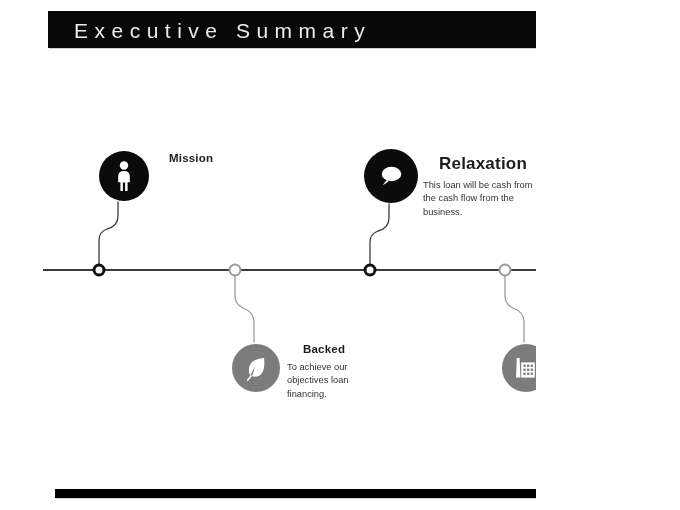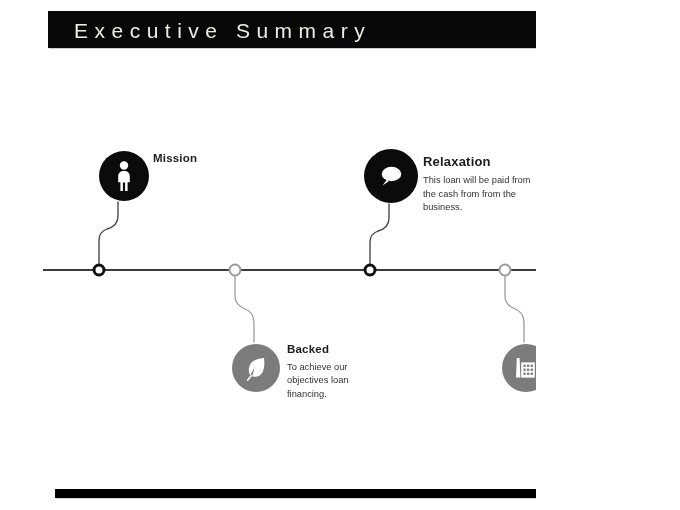--- a/index.html
+++ b/index.html
@@ -102,31 +102,31 @@
   
   .item-text {
     position: absolute;
     width: 130px;
   }
   .item-title {
     font-size: 11.5px;
     font-weight: bold;
     color: #1c1c1c;
     letter-spacing: 0.2px;
-    margin: 0 0 5px 0;
+    margin: 0 0 5px 16px;
     line-height: 1.1;
   }
   .item-desc {
     font-size: 9.3px;
     font-weight: normal;
     color: #333333;
     line-height: 1.45;
     margin: 0;
   }
-  .item-title.wide { font-size: 13px; }
+  .item-title.wide { font-size: 17px; }
 </style>
 </head>
 <body>
 
 <div id="slide">
 
   <div class="title-bar">
     <div class="title-text">Executive Summary</div>
   </div>
 
@@ -170,21 +170,21 @@
   </div>
 
   <div class="bubble dark" style="left:391px; top:176px; width:54px; height:54px;">
     <svg width="30" height="26" viewBox="0 0 30 26">
       <ellipse cx="15.5" cy="11" rx="9.8" ry="7.2" fill="#ffffff"></ellipse>
       <path d="M11,16.5 L6.5,22.5 L12.5,18.6 Z" fill="#ffffff"></path>
     </svg>
   </div>
   <div class="item-text" style="left:423px; top:155px; width:122px;">
     <p class="item-title wide">Relaxation</p>
-    <p class="item-desc">This loan will be paid from the cash from from the business.</p>
+    <p class="item-desc">This loan will be cash from the cash flow from the business.</p>
   </div>
 
   <div class="bubble light" style="left:526px; top:368px; width:48px; height:48px;">
     <svg width="28" height="26" viewBox="0 0 28 26">
       <path d="M4.8,3 L7.6,3 L8.4,22.6 L4,22.6 Z" fill="#ffffff"></path>
       <rect x="9.2" y="7.4" width="13.6" height="15.2" fill="#ffffff"></rect>
       <g fill="#7c7c7c">
         <rect x="11.4" y="9.6" width="2.3" height="2.3"></rect>
         <rect x="15.0" y="9.6" width="2.3" height="2.3"></rect>
         <rect x="18.6" y="9.6" width="2.3" height="2.3"></rect>

